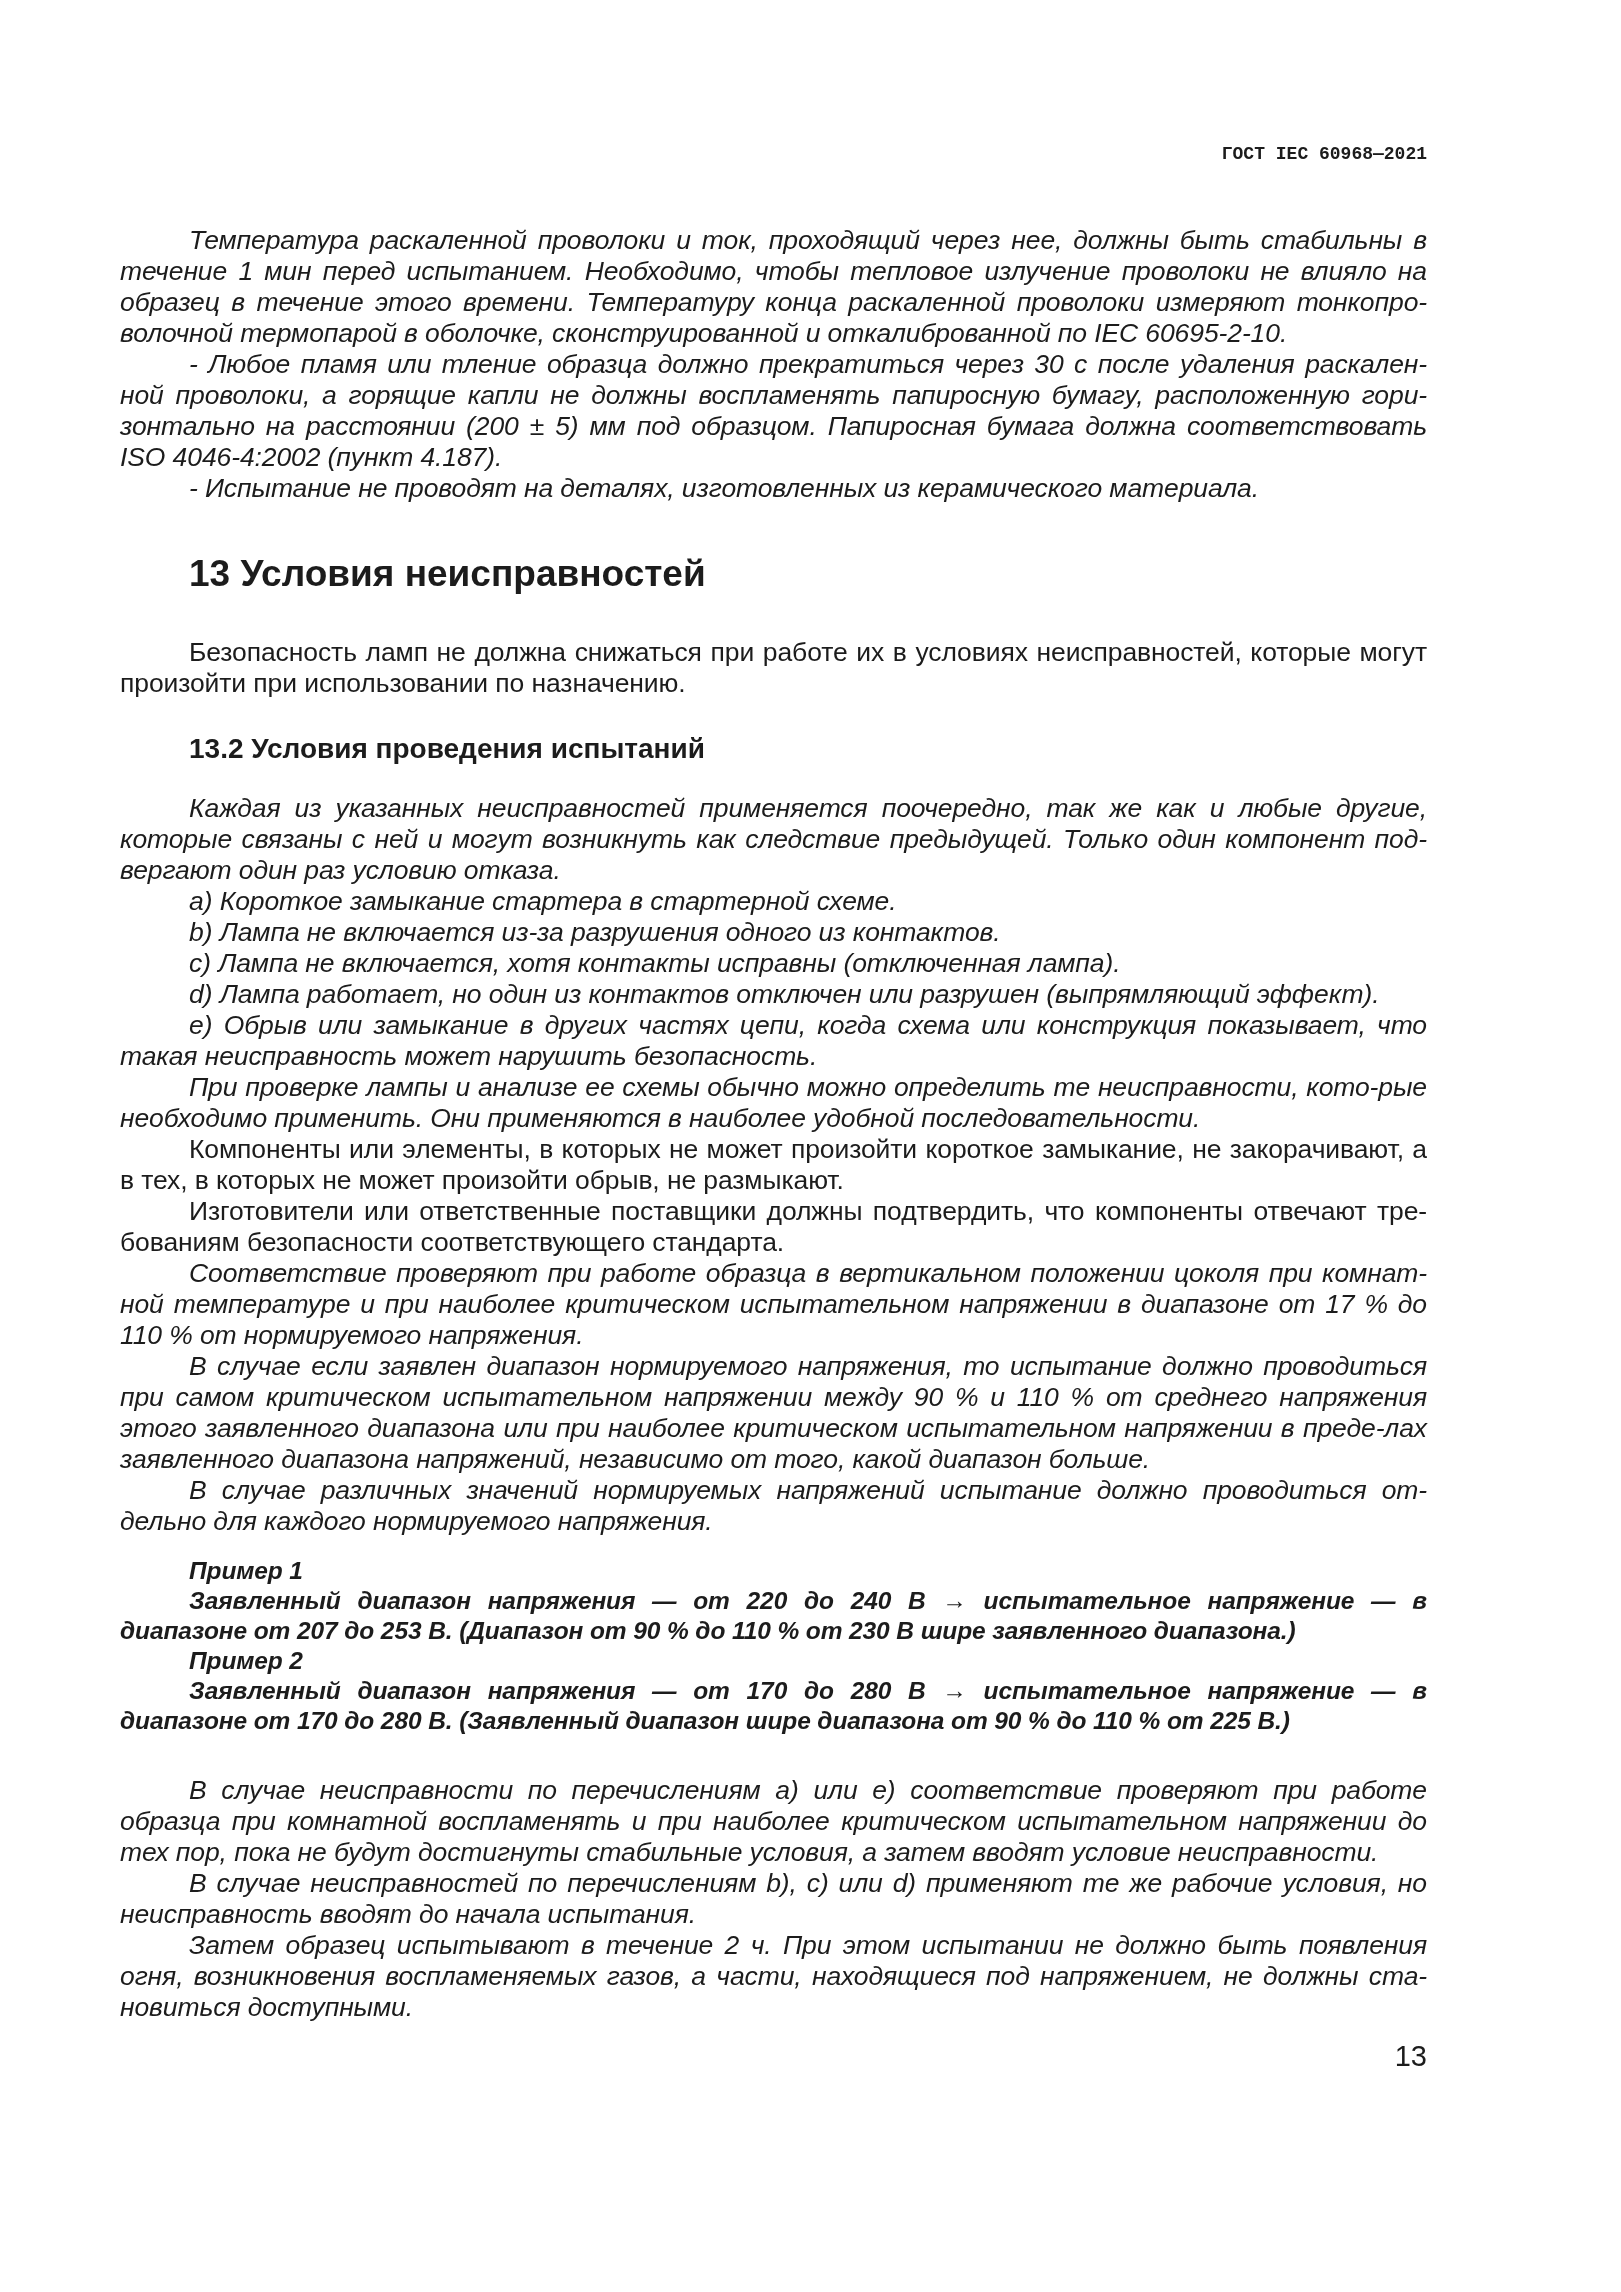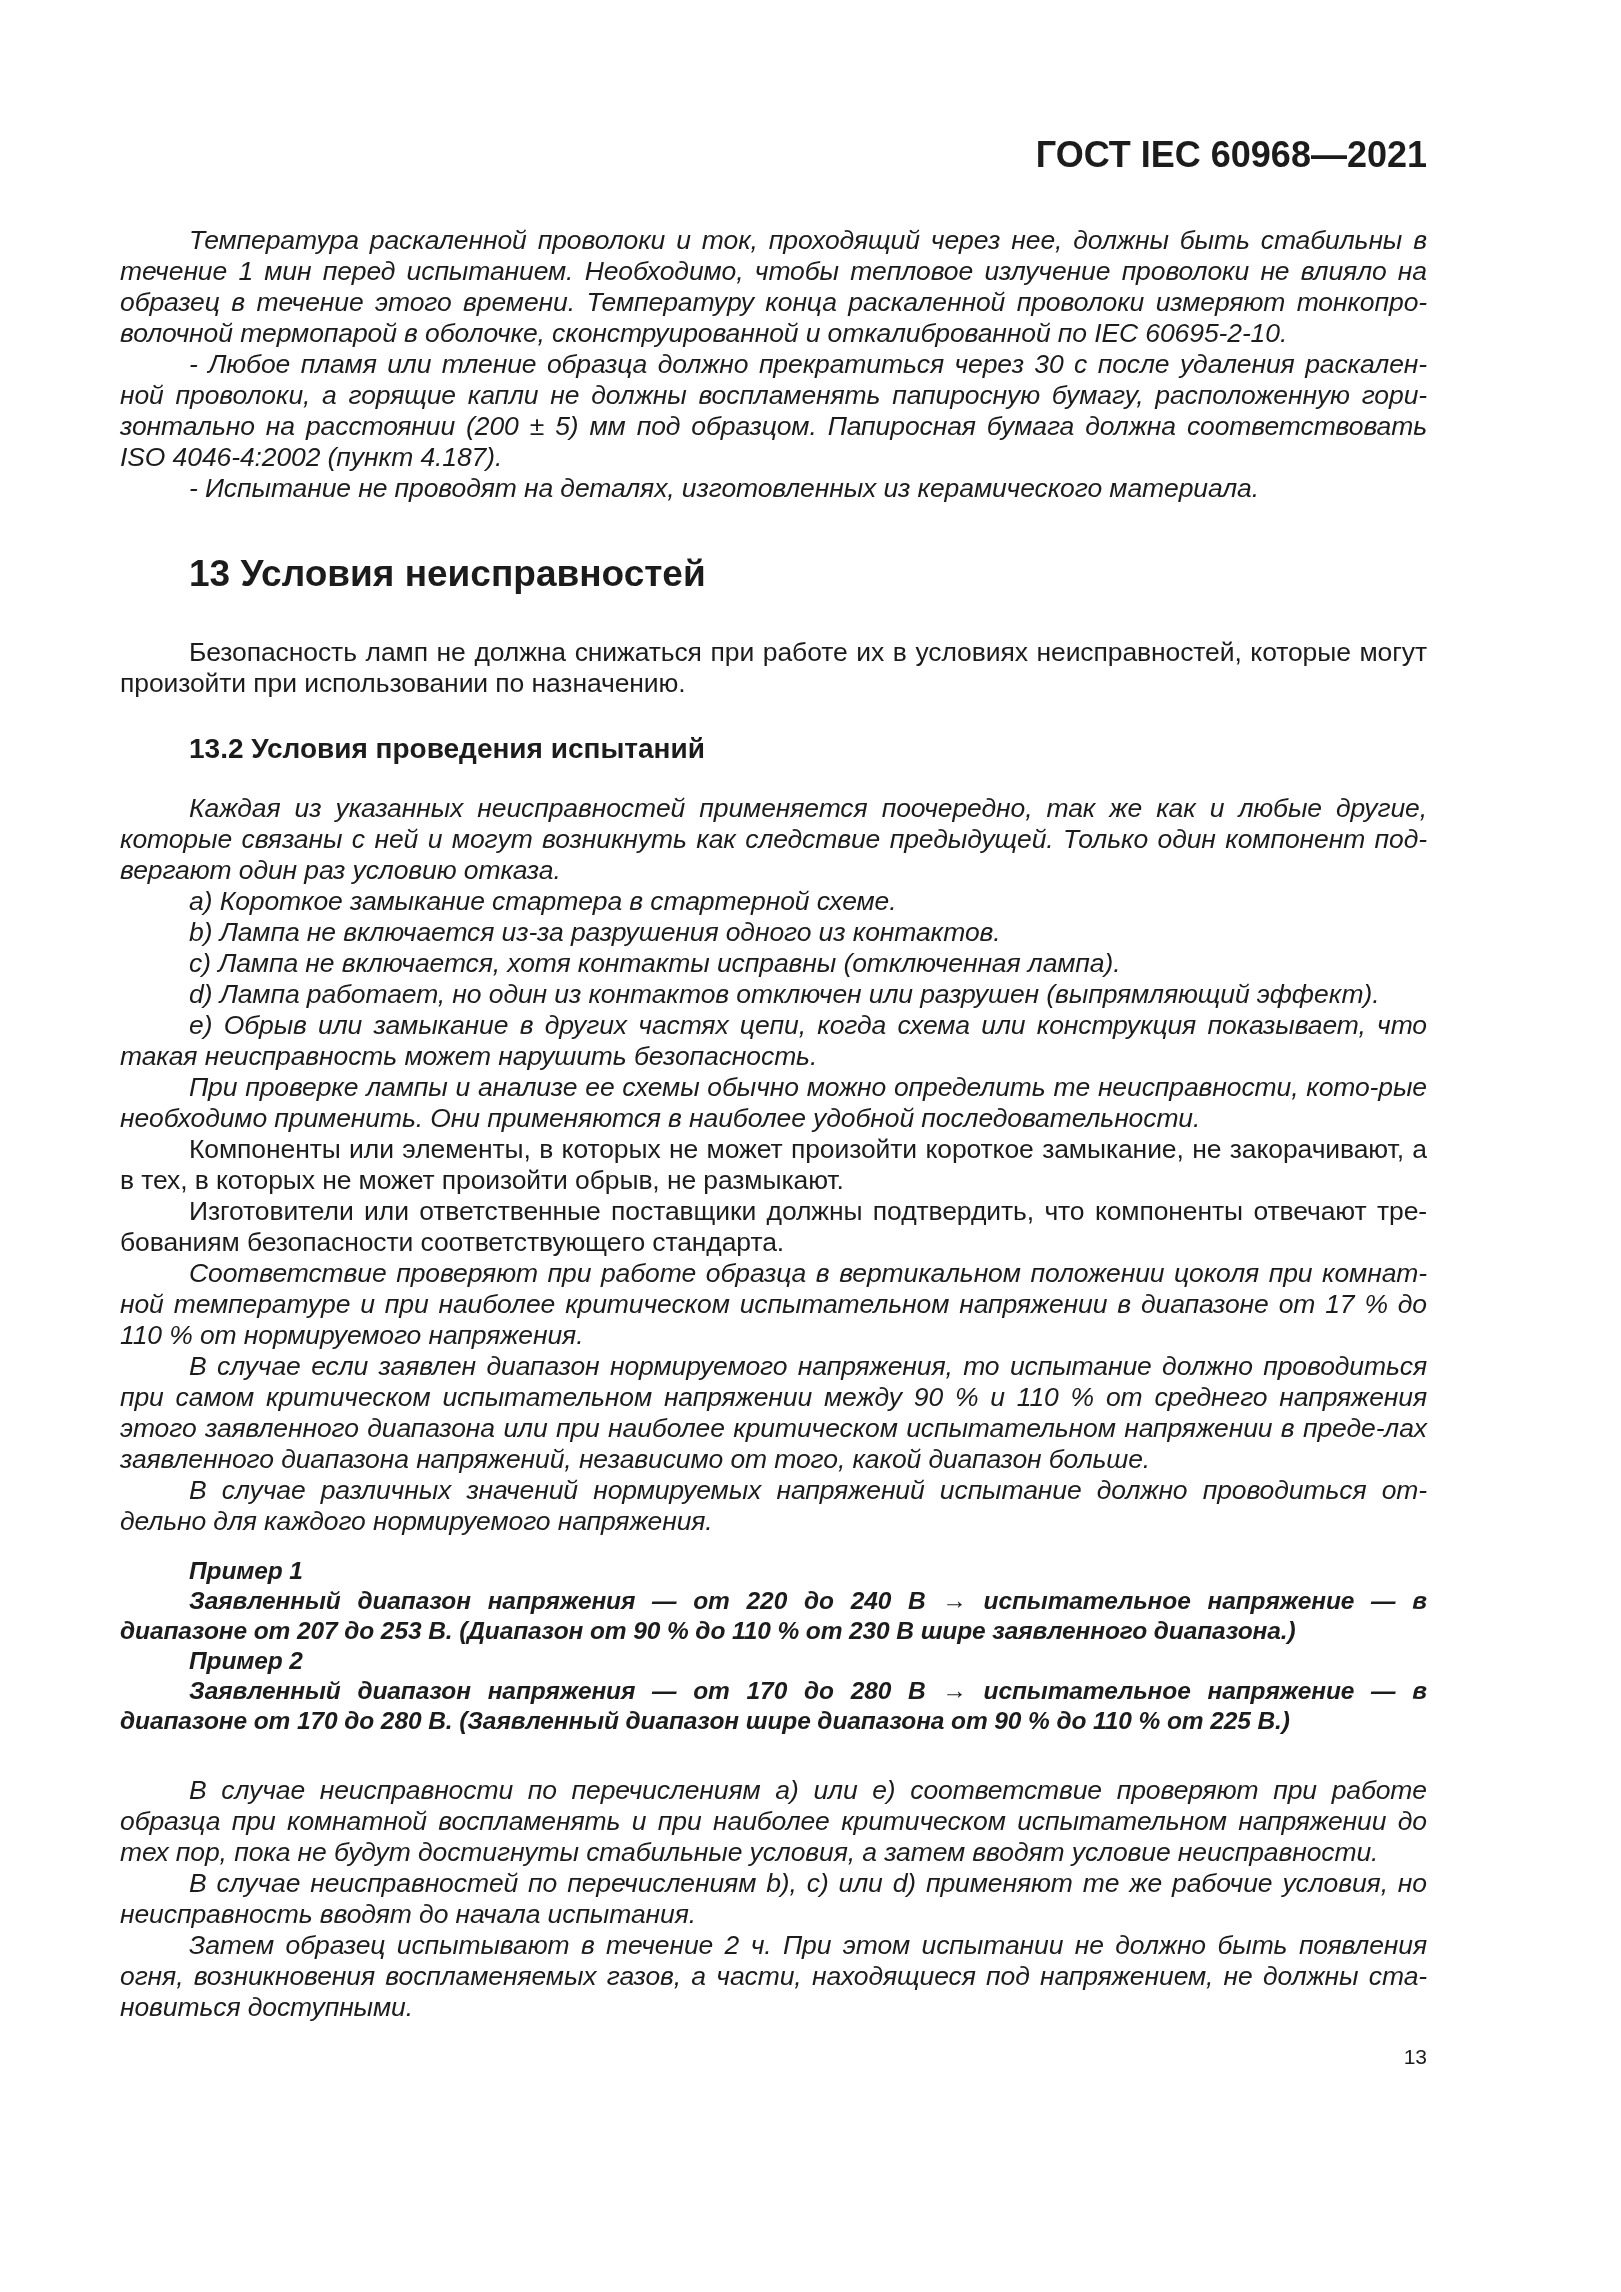--- a/index.html
+++ b/index.html
@@ -14,23 +14,24 @@
     background: #ffffff;
     box-sizing: border-box;
     padding: 139px 194px 0 120px;
     font-family: "Liberation Sans", sans-serif;
     color: #1c1c1c;
     overflow: hidden;
   }
   .doc-header {
     text-align: right;
     font-weight: bold;
-    font-size: 36px;
+    font-size: 18px;
     line-height: 31px;
     margin: 0 0 55px 0;
+    font-family: Liberation Mono, monospace;
   }
   p.body {
     margin: 0;
     font-size: 26.5px;
     line-height: 31px;
     text-align: justify;
     text-indent: 69px;
     letter-spacing: -0.1px;
   }
   p.it {
@@ -62,21 +63,21 @@
     line-height: 30px;
     font-weight: bold;
     font-style: italic;
     text-align: justify;
     text-indent: 69px;
     letter-spacing: -0.1px;
   }
   .page-footer {
     margin-top: 17.6px;
     text-align: right;
-    font-size: 21px;
+    font-size: 29px;
     line-height: 31px;
   }
 </style>
 </head>
 <body>
 
 <div class="page">
 
   <div class="doc-header">ГОСТ IEC 60968—2021</div>
 

